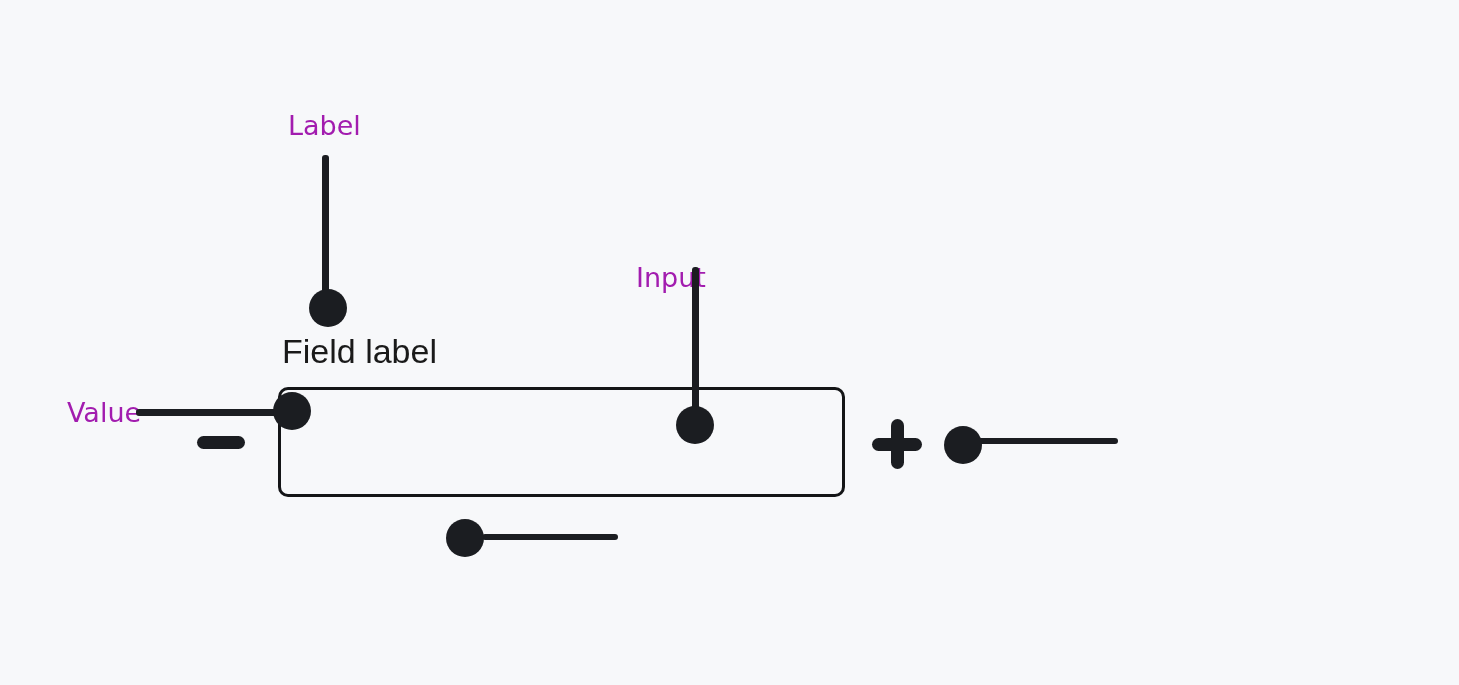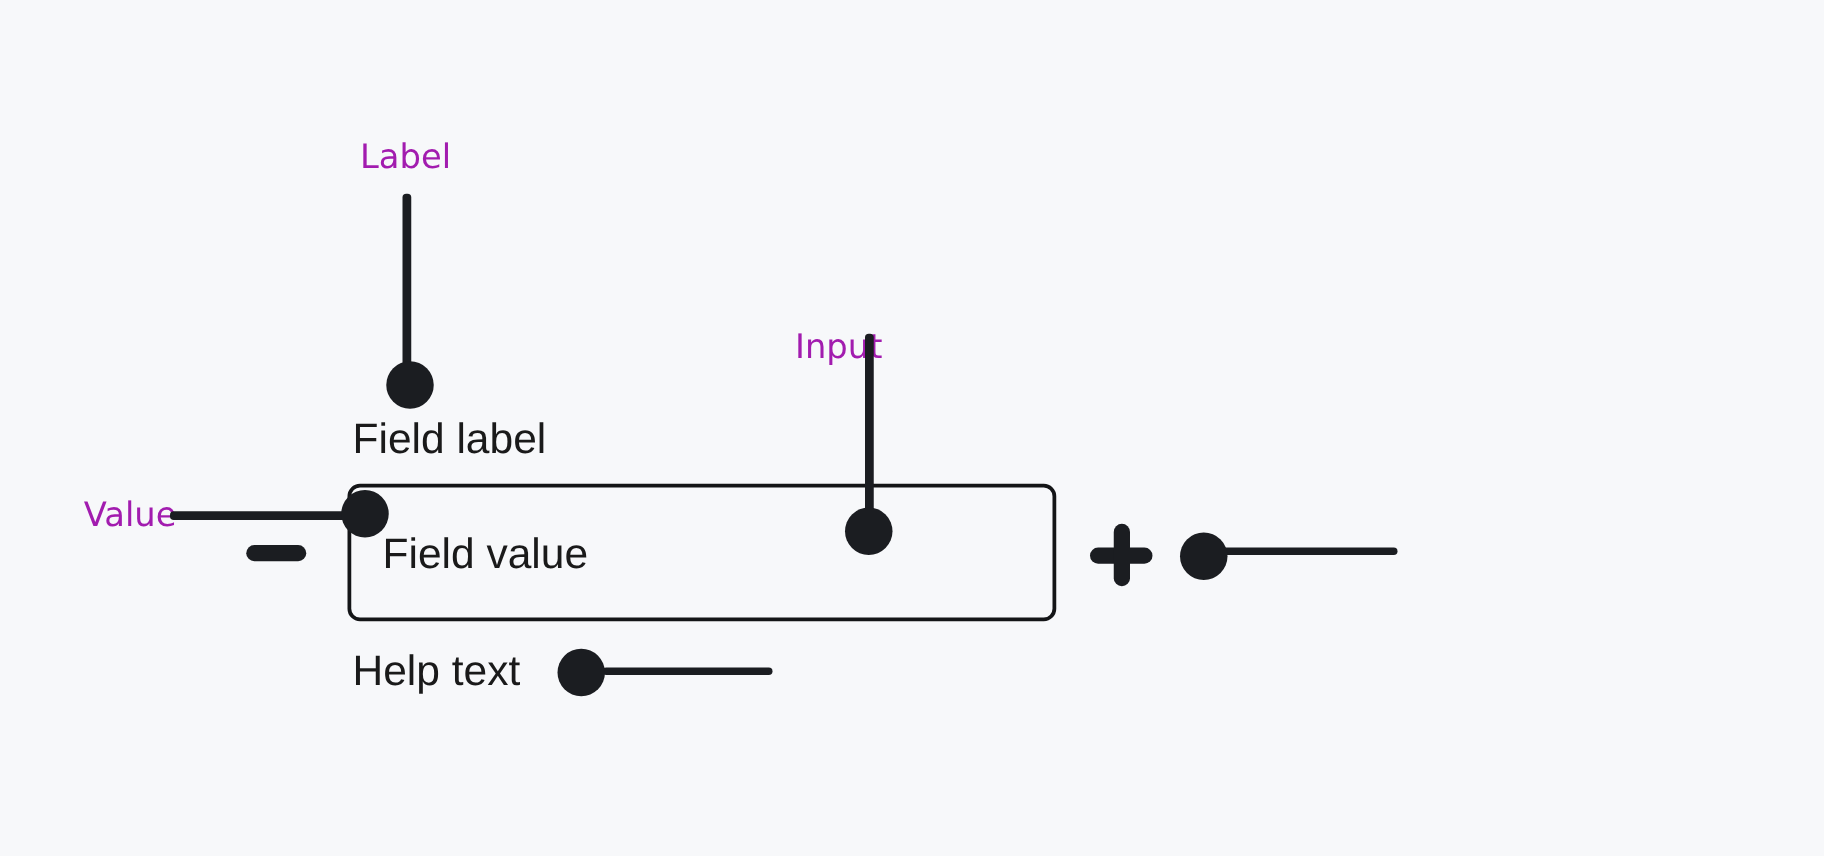--- a/index.html
+++ b/index.html
@@ -104,33 +104,31 @@
 
   <div class="annotation" style="left:636px; top:219px;margin-top:44px;">Input</div>
   <div class="connector" style="left:692px; top:267px; width:7px; height:145px; z-index:2;"></div>
   <div class="dot" style="left:676px; top:406px;"></div>
 
   <div class="annotation" style="left:67px; top:398px;">Value</div>
   <div class="connector" style="left:136px; top:409px; width:146px; height:7px;"></div>
   <div class="dot" style="left:273px; top:392px;"></div>
 
   <div class="input-box"></div>
-  <div class="component-text" style="left:306px; top:425px; z-index:2;">Field value</div>
 
   <div class="stepper-bar" style="left:197px; top:436px; width:48px; height:13px;">
     <span></span>
   </div>
 
   <div class="plus-wrap">
     <span>
       <span class="h"></span>
       <span class="v"></span>
     </span>
   </div>
 
   <div class="dot" style="left:944px; top:426px;"></div>
   <div class="connector" style="left:978px; top:438px; width:140px; height:6px;"></div>
 
-  <div class="component-text" style="left:282px; top:519px;">Help text</div>
   <div class="dot" style="left:446px; top:519px;"></div>
   <div class="connector" style="left:482px; top:534px; width:136px; height:6px;"></div>
 
 </div>
 
 </body></html>

